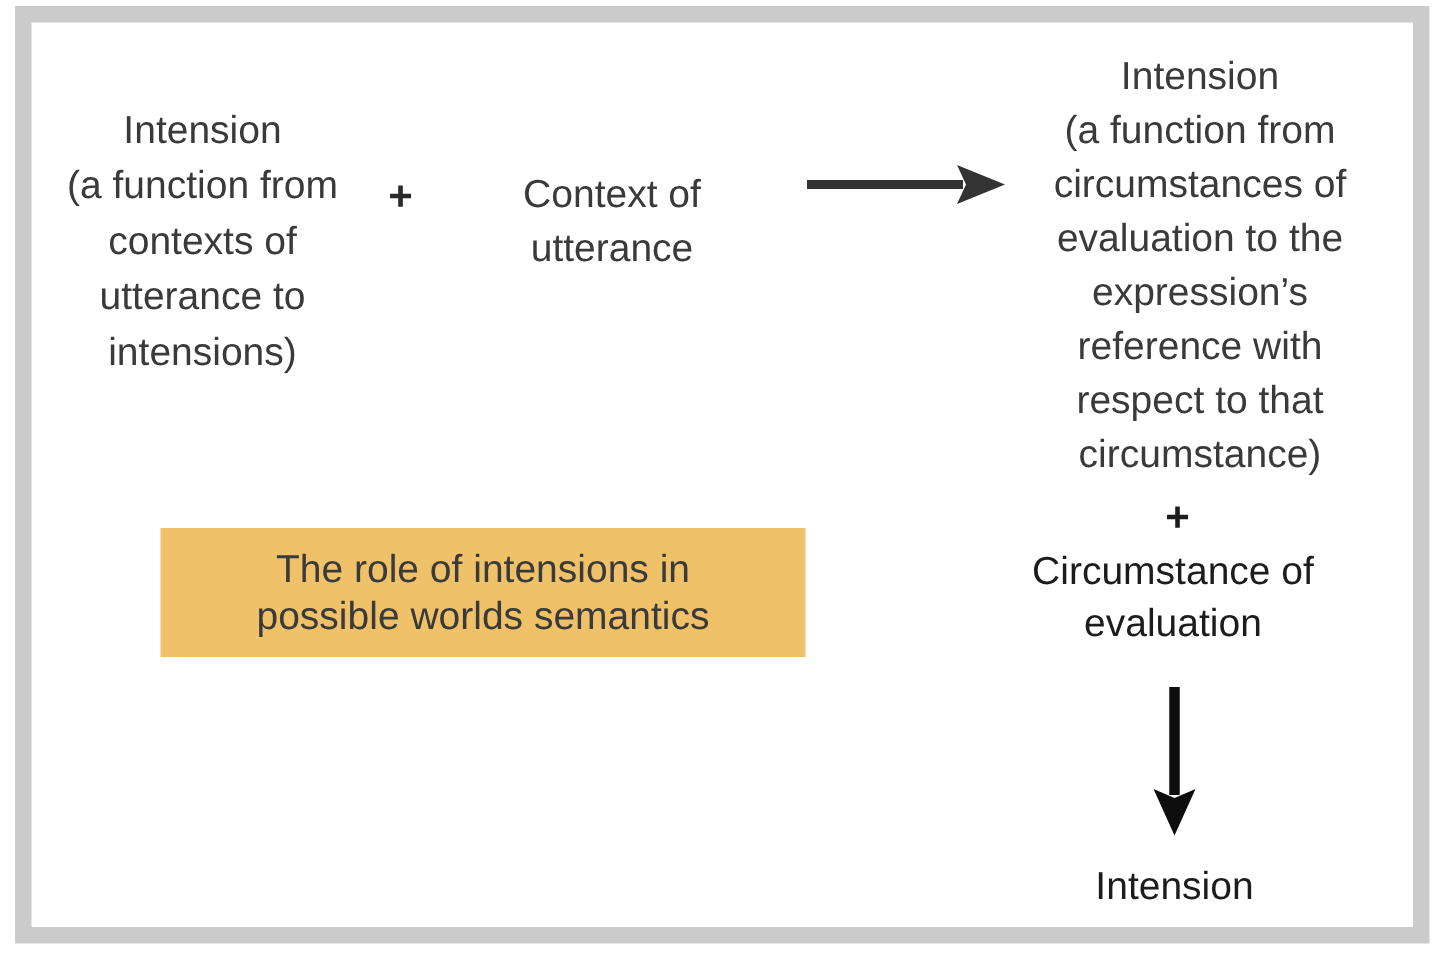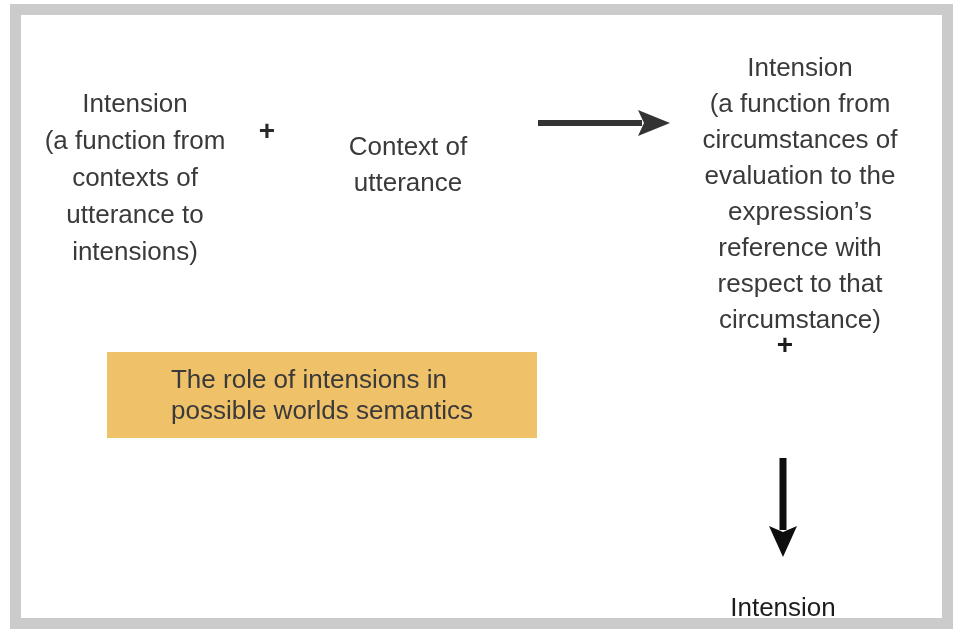--- a/index.html
+++ b/index.html
@@ -24,21 +24,20 @@
     box-sizing: border-box;
     border: 11px solid #cbcbcb;
     background: #ffffff;
   }
   .node {
     position: absolute;
     text-align: center;
     font-size: 26px;
     white-space: pre-line;
     color: #3a3a3a;
-    margin-top: 17px;
   }
   .node-character {
     left: 10px;
     top: 68px;
     width: 250px;
     line-height: 37px;
   }
   .plus {
     position: absolute;
     text-align: center;
@@ -103,20 +102,21 @@
     left: 107px;
     top: 352px;
     width: 430px;
     height: 86px;
     background: #efc169;
     display: flex;
     align-items: center;
     justify-content: center;
   }
   .highlight-label {
+    text-align: center;
     font-size: 26px;
     line-height: 31px;
     white-space: pre-line;
     color: #3a3a3a;
   }
 </style>
 </head>
 <body>
 
 <div class="page">
@@ -143,20 +143,22 @@
 (a function from
 circumstances of
 evaluation to the
 expression’s
 reference with
 respect to that
 circumstance)</div>
 
   <div class="plus plus-right">+</div>
 
+  <div class="node node-circumstance">Circumstance of
+evaluation</div>
 
   <svg class="arrow-down" width="28" height="100" viewBox="0 0 28 100">
     <rect x="10.5" y="0" width="7" height="72" fill="#0e0e0e"></rect>
     <polygon points="0,68 14,99 28,68 14,74" fill="#0e0e0e"></polygon>
   </svg>
 
   <div class="node node-reference">Intension</div>
 
   <div class="highlight-box">
     <span class="highlight-label">The role of intensions in

